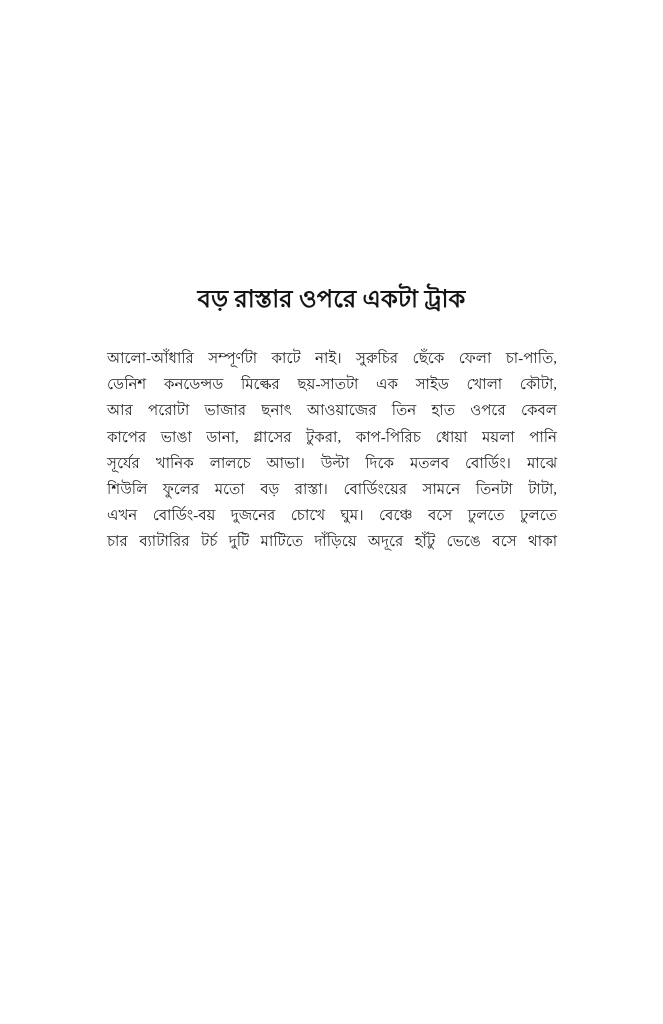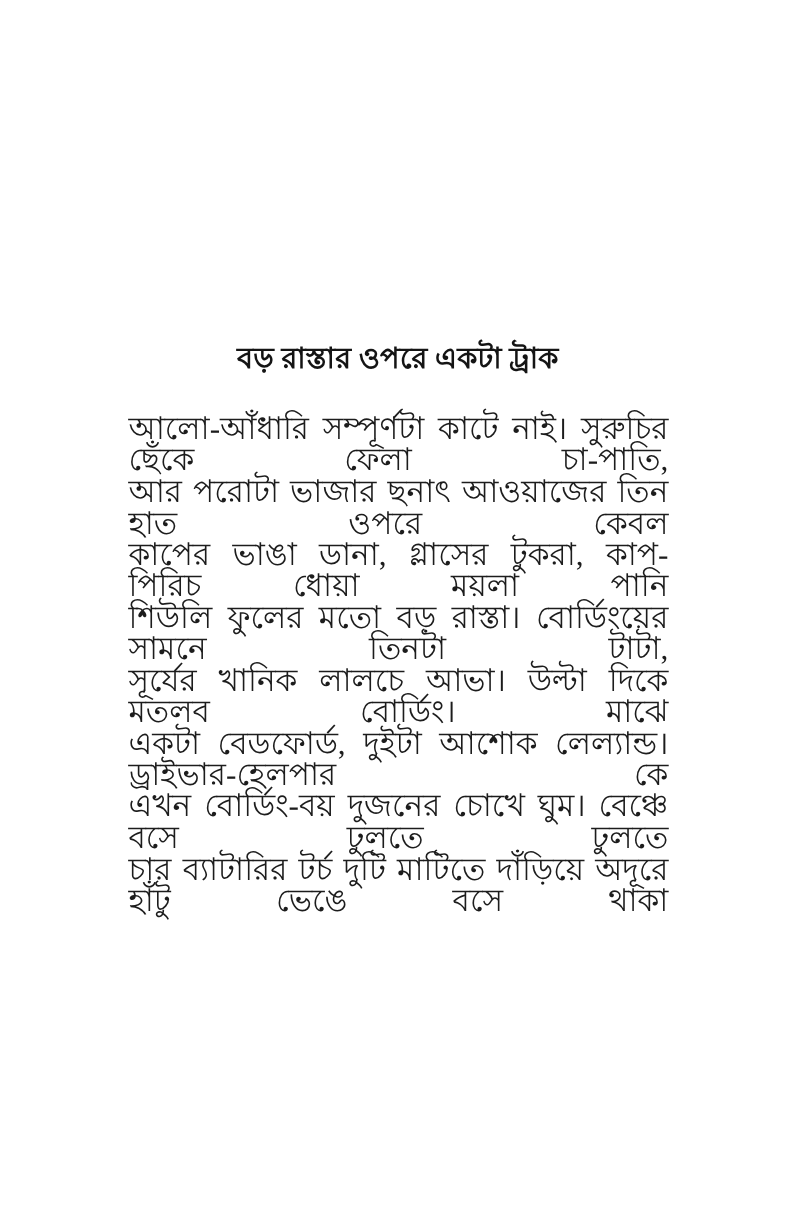--- a/index.html
+++ b/index.html
@@ -28,21 +28,21 @@
     letter-spacing: 0.2px;
   }
   .body {
     position: absolute;
     top: 345px;
     left: 107px;
     width: 450px;
     color: #1c1c1c;
   }
   .body .line {
-    font-size: 26px;
+    font-size: 15px;
     line-height: 26.2px;
     text-align: justify;
     text-align-last: justify;
     white-space: normal;
     word-spacing: 1px;
   }
   .footer {
     position: absolute;
     top: 930px;
     left: 108px;
@@ -56,25 +56,25 @@
   }
 </style>
 </head>
 <body>
 
 <div class="page">
   <h1 class="title">বড় রাস্তার ওপরে একটা ট্রাক</h1>
 
   <div class="body">
       <div class="line">আলো-আঁধারি সম্পূর্ণটা কাটে নাই। সুরুচির ছেঁকে ফেলা চা-পাতি,</div>
+      <div class="line">ডেনিশ কনডেন্সড মিল্কের ছয়-সাতটা এক সাইড খোলা কৌটা,</div>
       <div class="line">আর পরোটা ভাজার ছনাৎ আওয়াজের তিন হাত ওপরে কেবল</div>
       <div class="line">কাপের ভাঙা ডানা, গ্লাসের টুকরা, কাপ-পিরিচ ধোয়া ময়লা পানি</div>
+      <div class="line">সূর্যের খানিক লালচে আভা। উল্টা দিকে মতলব বোর্ডিং। মাঝে</div>
       <div class="line">শিউলি ফুলের মতো বড় রাস্তা। বোর্ডিংয়ের সামনে তিনটা টাটা,</div>
-      <div class="line">সূর্যের খানিক লালচে আভা। উল্টা দিকে মতলব বোর্ডিং। মাঝে</div>
-      <div class="line">একটা বেডফোর্ড, দুইটা আশোক লেল্যান্ড। ড্রাইভার-হেলপার কে</div>
       <div class="line">এখন বোর্ডিং-বয় দুজনের চোখে ঘুম। বেঞ্চে বসে ঢুলতে ঢুলতে</div>
       <div class="line">চার ব্যাটারির টর্চ দুটি মাটিতে দাঁড়িয়ে অদূরে হাঁটু ভেঙে বসে থাকা</div>
     </div>
 
   <div class="footer">
     <span>১৮</span><span class="sep">•</span><span>বড় রাস্তার ওপরে একটা ট্রাক</span>
   </div>
 </div>
 
 </body></html>

